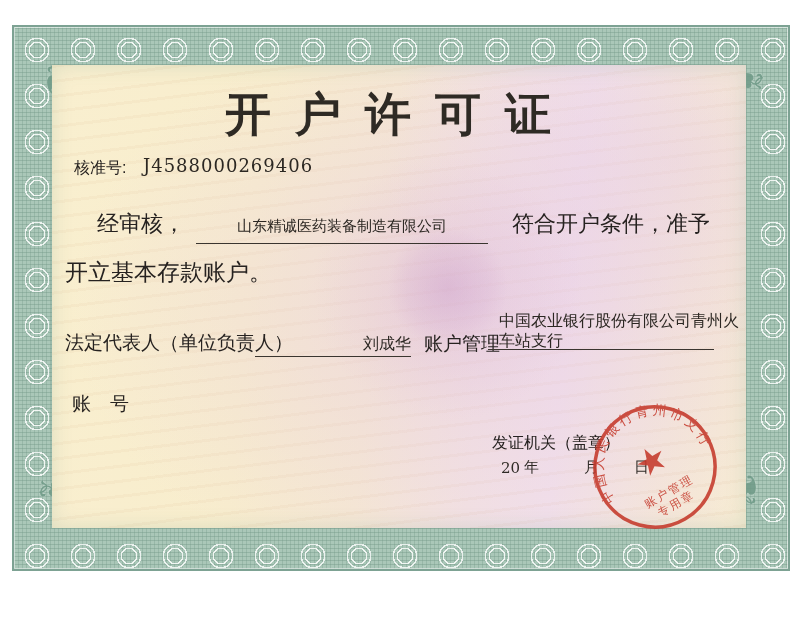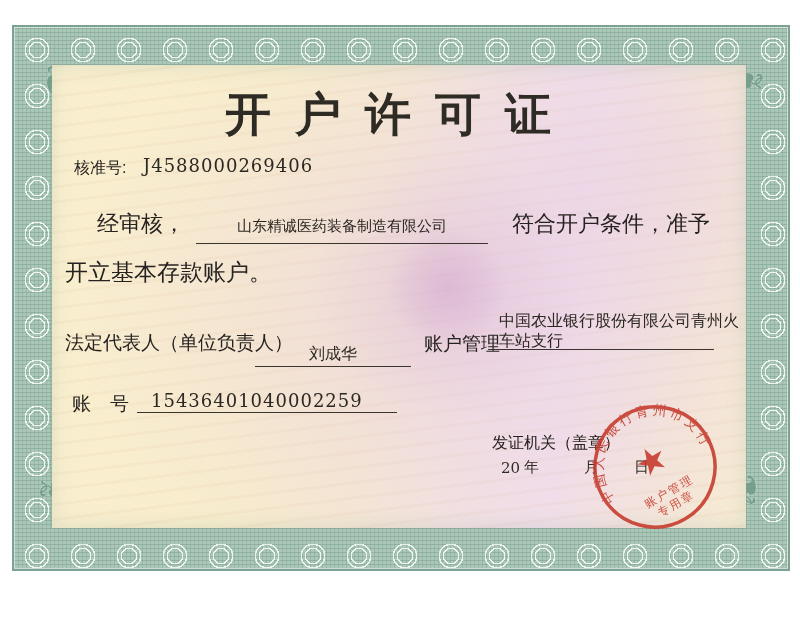--- a/index.html
+++ b/index.html
@@ -49,21 +49,21 @@
   .serial{left:531px;top:155px;font-size:16px;display:flex;gap:7px;align-items:baseline;}
   .serial .num{font-family:"DejaVu Serif", serif;font-size:18px;letter-spacing:1px;}
   .serial .red{color:#c5392b;}
   .stmt-prefix{left:97px;top:209px;font-size:22px;}
   .company-field{left:196px;top:211px;width:292px;height:26px;
     border-bottom:1.5px solid #3a352f;text-align:center;font-size:15px;padding-top:6px;}
   .stmt-suffix{left:512px;top:209px;font-size:22px;}
   .stmt-line2{left:65px;top:257px;font-size:23px;}
   .legal-label{left:65px;top:330px;font-size:19px;}
   .legal-field{left:255px;top:331px;width:156px;height:22px;
-    border-bottom:1.5px solid #3a352f;text-align:center;font-size:16px;padding-top:3px;margin-top:10px;}
+    border-bottom:1.5px solid #3a352f;text-align:right;font-size:16px;padding-top:3px;}
   .bank-label{left:424px;top:331px;font-size:19px;}
   .bank-field{left:499px;top:311px;width:252px;font-size:16px;line-height:20px;}
   .bank-underline{left:488px;top:349px;width:226px;height:0;border-bottom:1.5px solid #3a352f;}
   .acct-label{left:72px;top:391px;font-size:19px;}
   .acct-field{left:137px;top:388px;width:246px;height:22px;
     border-bottom:1.5px solid #3a352f;font-size:18px;padding:2px 0 0 14px;letter-spacing:1px;}
   .issuer-label{left:492px;top:433px;font-size:16px;}
   .date-part{font-family:"DejaVu Serif", serif;font-size:15px;color:#2f2b26;}
   .d1{left:501px;top:459px;}.d2{left:524px;top:458px;}.d3{left:584px;top:458px;}.d4{left:634px;top:458px;}
 
@@ -96,21 +96,20 @@
   <span class="abs lbl stmt-suffix">符合开户条件，准予</span>
 
   <span class="abs lbl legal-label">法定代表人（单位负责人）</span>
   <div class="abs legal-field">刘成华</div>
 
   <span class="abs lbl bank-label">账户管理</span>
   <div class="abs bank-field">中国农业银行股份有限公司青州火车站支行</div>
   <div class="abs bank-underline"></div>
 
   <span class="abs lbl acct-label">账　号</span>
-  <div class="abs serif acct-field">15436401040002259</div>
 
   <span class="abs lbl issuer-label">发证机关（盖章）</span>
 
   <span class="abs date-part d1">20</span>
   <span class="abs date-part d2">年</span>
   <span class="abs date-part d3">月</span>
   <span class="abs date-part d4">日</span>
 
   <svg class="abs seal" viewBox="0 0 138 138">
     <g transform="rotate(-30 69 69)" fill="#c5392b" stroke="none">

